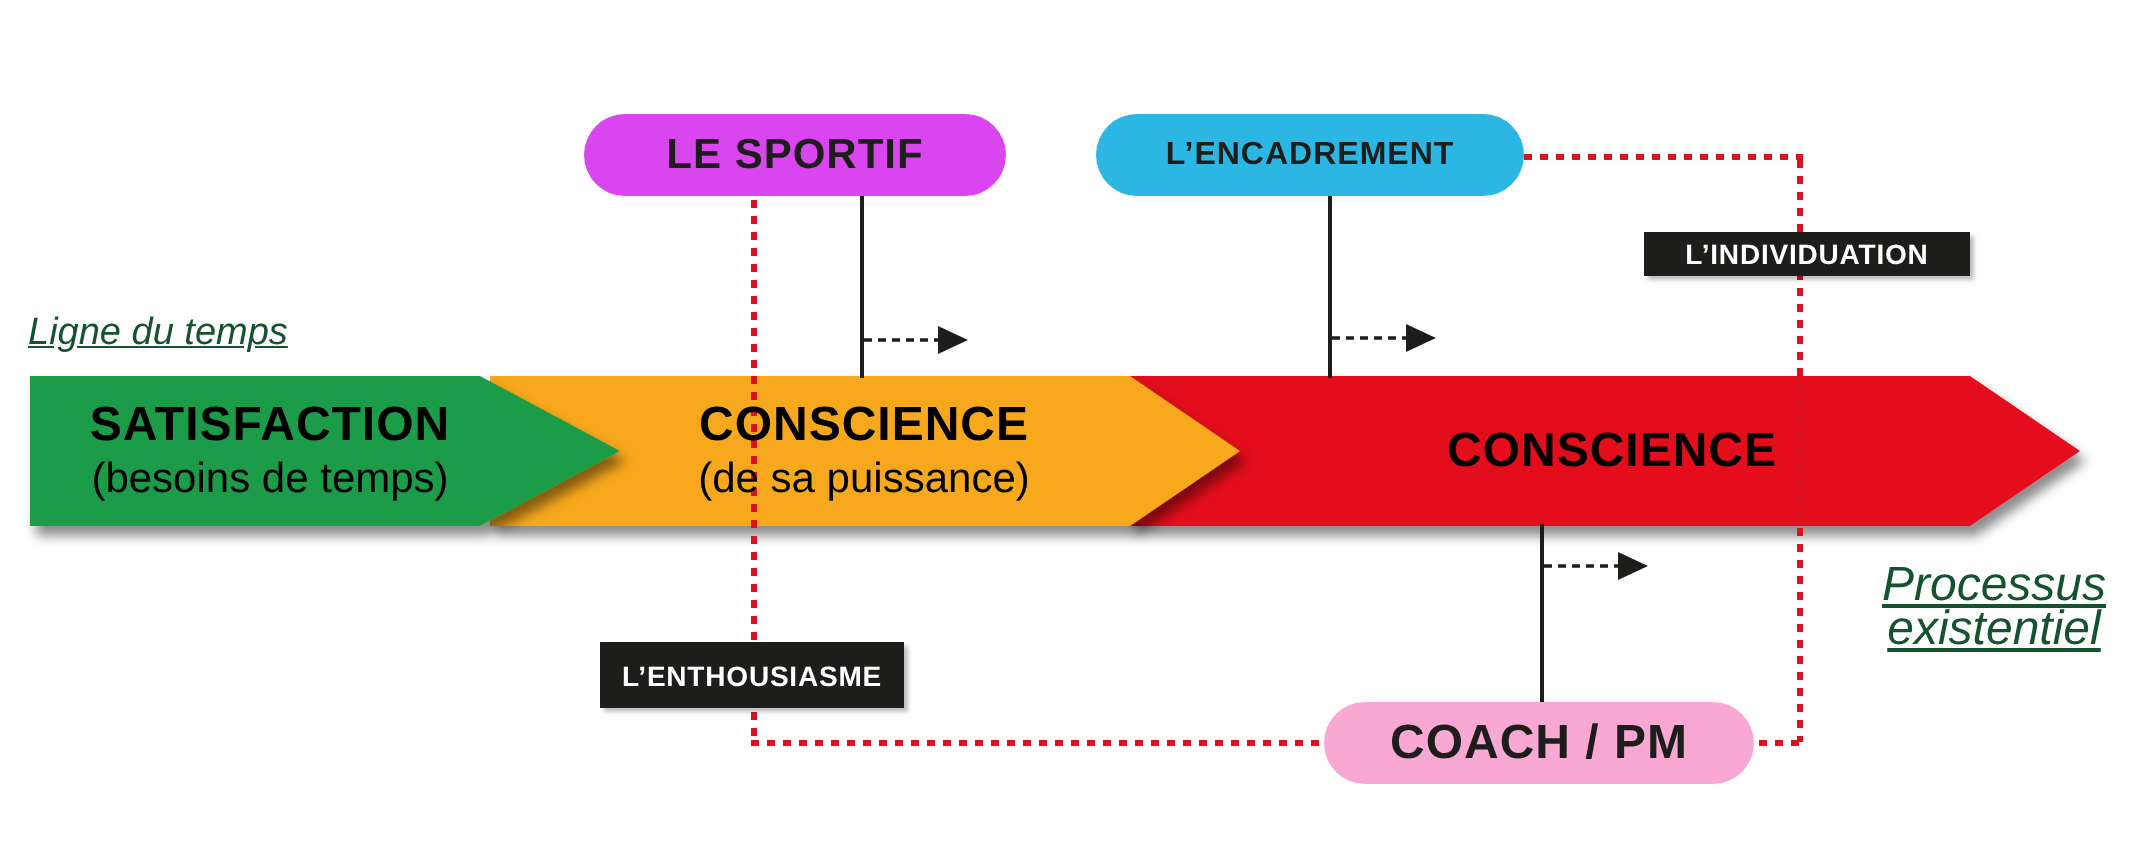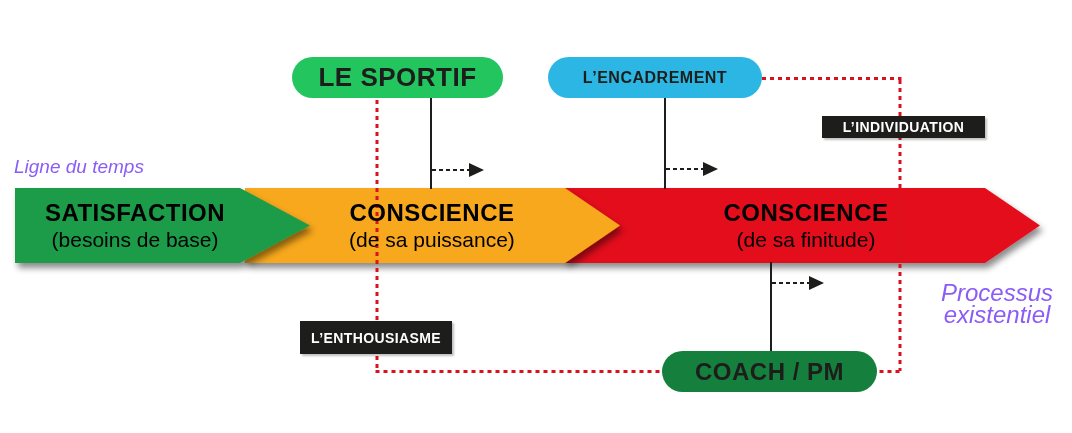--- a/index.html
+++ b/index.html
@@ -7,23 +7,23 @@
     position:relative;width:1072px;height:433px;background:#ffffff;
     font-family:"Liberation Sans",sans-serif;overflow:hidden;
   }
   #diagram-svg{position:absolute;left:0;top:0;z-index:1;}
 
   .pill{
     position:absolute;z-index:3;border-radius:21px;
     display:flex;align-items:center;justify-content:center;
     font-weight:bold;color:#1d1d1b;letter-spacing:.5px;white-space:nowrap;
   }
-  #pill-sportif{left:292px;top:57px;width:211px;height:41px;background:#22c55e;font-size:26px;}
+  #pill-sportif{left:292px;top:57px;width:211px;height:41px;background:#d946ef;font-size:21px;}
   #pill-encadrement{left:548px;top:57px;width:214px;height:41px;background:#2bb6e3;font-size:16px;}
-  #pill-coach{left:662px;top:351px;width:215px;height:41px;background:#15803d;font-size:24px;}
+  #pill-coach{left:662px;top:351px;width:215px;height:41px;background:#f9a8d4;font-size:24px;}
 
   .tag{
     position:absolute;z-index:3;background:#1d1d1b;color:#ffffff;
     display:flex;align-items:center;justify-content:center;
     font-weight:bold;letter-spacing:.4px;white-space:nowrap;
     box-shadow:2px 2px 2px rgba(0,0,0,.25);
   }
   #tag-individuation{left:822px;top:116px;width:163px;height:22px;font-size:14px;text-align:right;}
   #tag-enthousiasme{left:300px;top:321px;width:152px;height:33px;font-size:14px;}
 
@@ -31,21 +31,21 @@
     position:absolute;z-index:2;top:188px;height:75px;
     display:flex;flex-direction:column;align-items:center;justify-content:center;
     color:#000000;text-align:center;pointer-events:none;
   }
   .stage-title{font-size:24px;font-weight:bold;letter-spacing:.5px;line-height:28px;}
   .stage-subtitle{font-size:21px;line-height:26px;}
   #stage-text-0{left:15px;width:240px;}
   #stage-text-1{left:282px;width:300px;}
   #stage-text-2{left:606px;width:400px;}
 
-  .side-label{position:absolute;z-index:2;color:#8b5cf6;font-style:italic;}
+  .side-label{position:absolute;z-index:2;color:#14532d;font-style:italic;text-decoration:underline;}
   #timeline-label{left:14px;top:156px;font-size:19px;}
   #process-label{left:938px;top:282px;width:118px;font-size:24px;line-height:22px;text-align:center;}
 </style>
 </head>
 <body>
 
 <div id="canvas">
 
   <svg id="diagram-svg" width="1072" height="433" viewBox="0 0 1072 433">
     <defs>
@@ -84,29 +84,28 @@
   </svg>
 
   <div class="side-label" id="timeline-label">Ligne du temps</div>
   <div class="side-label" id="process-label">
     <div>Processus</div>
     <div>existentiel</div>
   </div>
 
   <div class="stage-text" id="stage-text-0">
     <div class="stage-title">SATISFACTION</div>
-    <div class="stage-subtitle">(besoins de base)</div>
+    <div class="stage-subtitle">(besoins de temps)</div>
   </div>
   <div class="stage-text" id="stage-text-1">
     <div class="stage-title">CONSCIENCE</div>
     <div class="stage-subtitle">(de sa puissance)</div>
   </div>
   <div class="stage-text" id="stage-text-2">
     <div class="stage-title">CONSCIENCE</div>
-    <div class="stage-subtitle">(de sa finitude)</div>
   </div>
 
   <div class="pill" id="pill-sportif">LE SPORTIF</div>
   <div class="pill" id="pill-encadrement">L’ENCADREMENT</div>
   <div class="pill" id="pill-coach">COACH / PM</div>
 
   <div class="tag" id="tag-individuation">L’INDIVIDUATION</div>
   <div class="tag" id="tag-enthousiasme">L’ENTHOUSIASME</div>
 
 </div>

